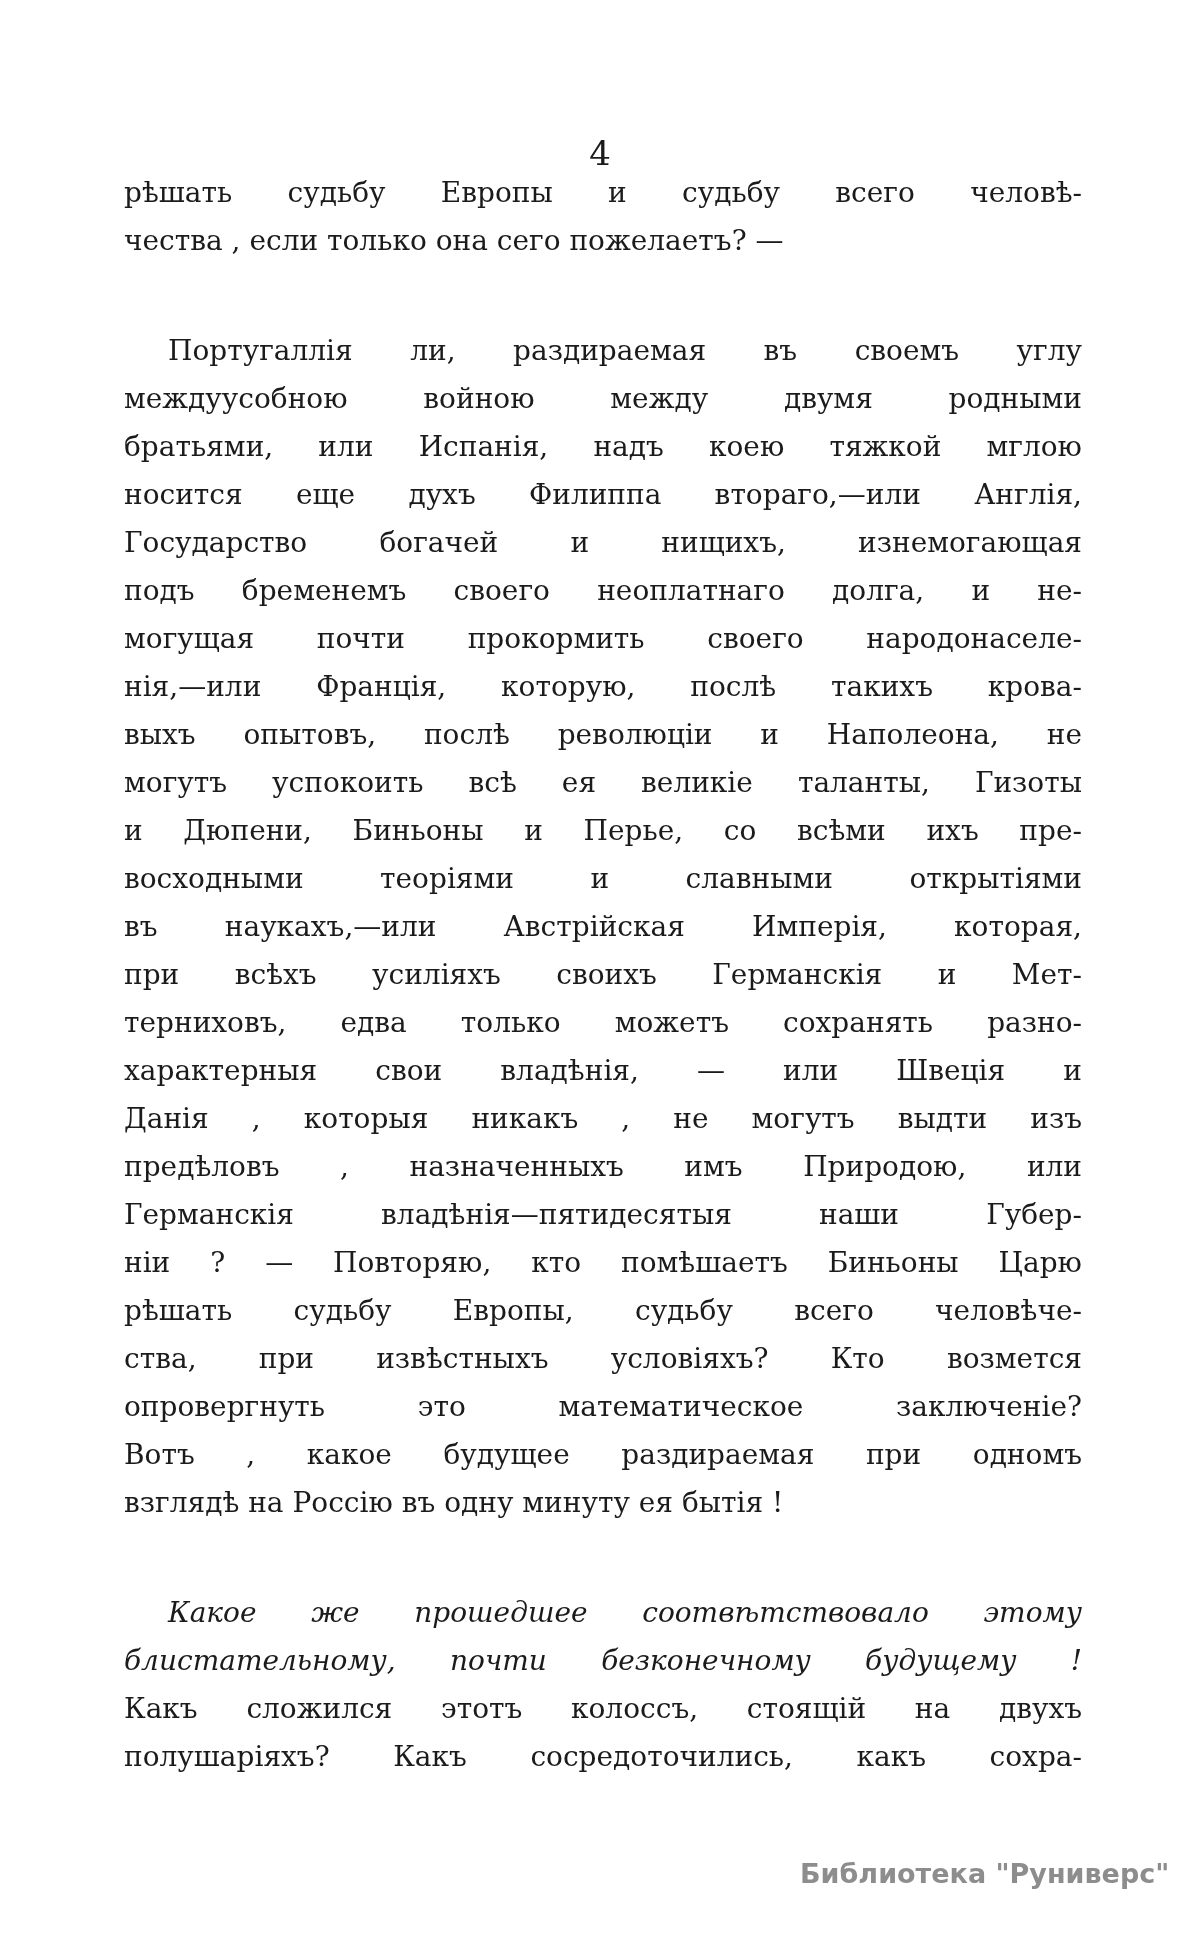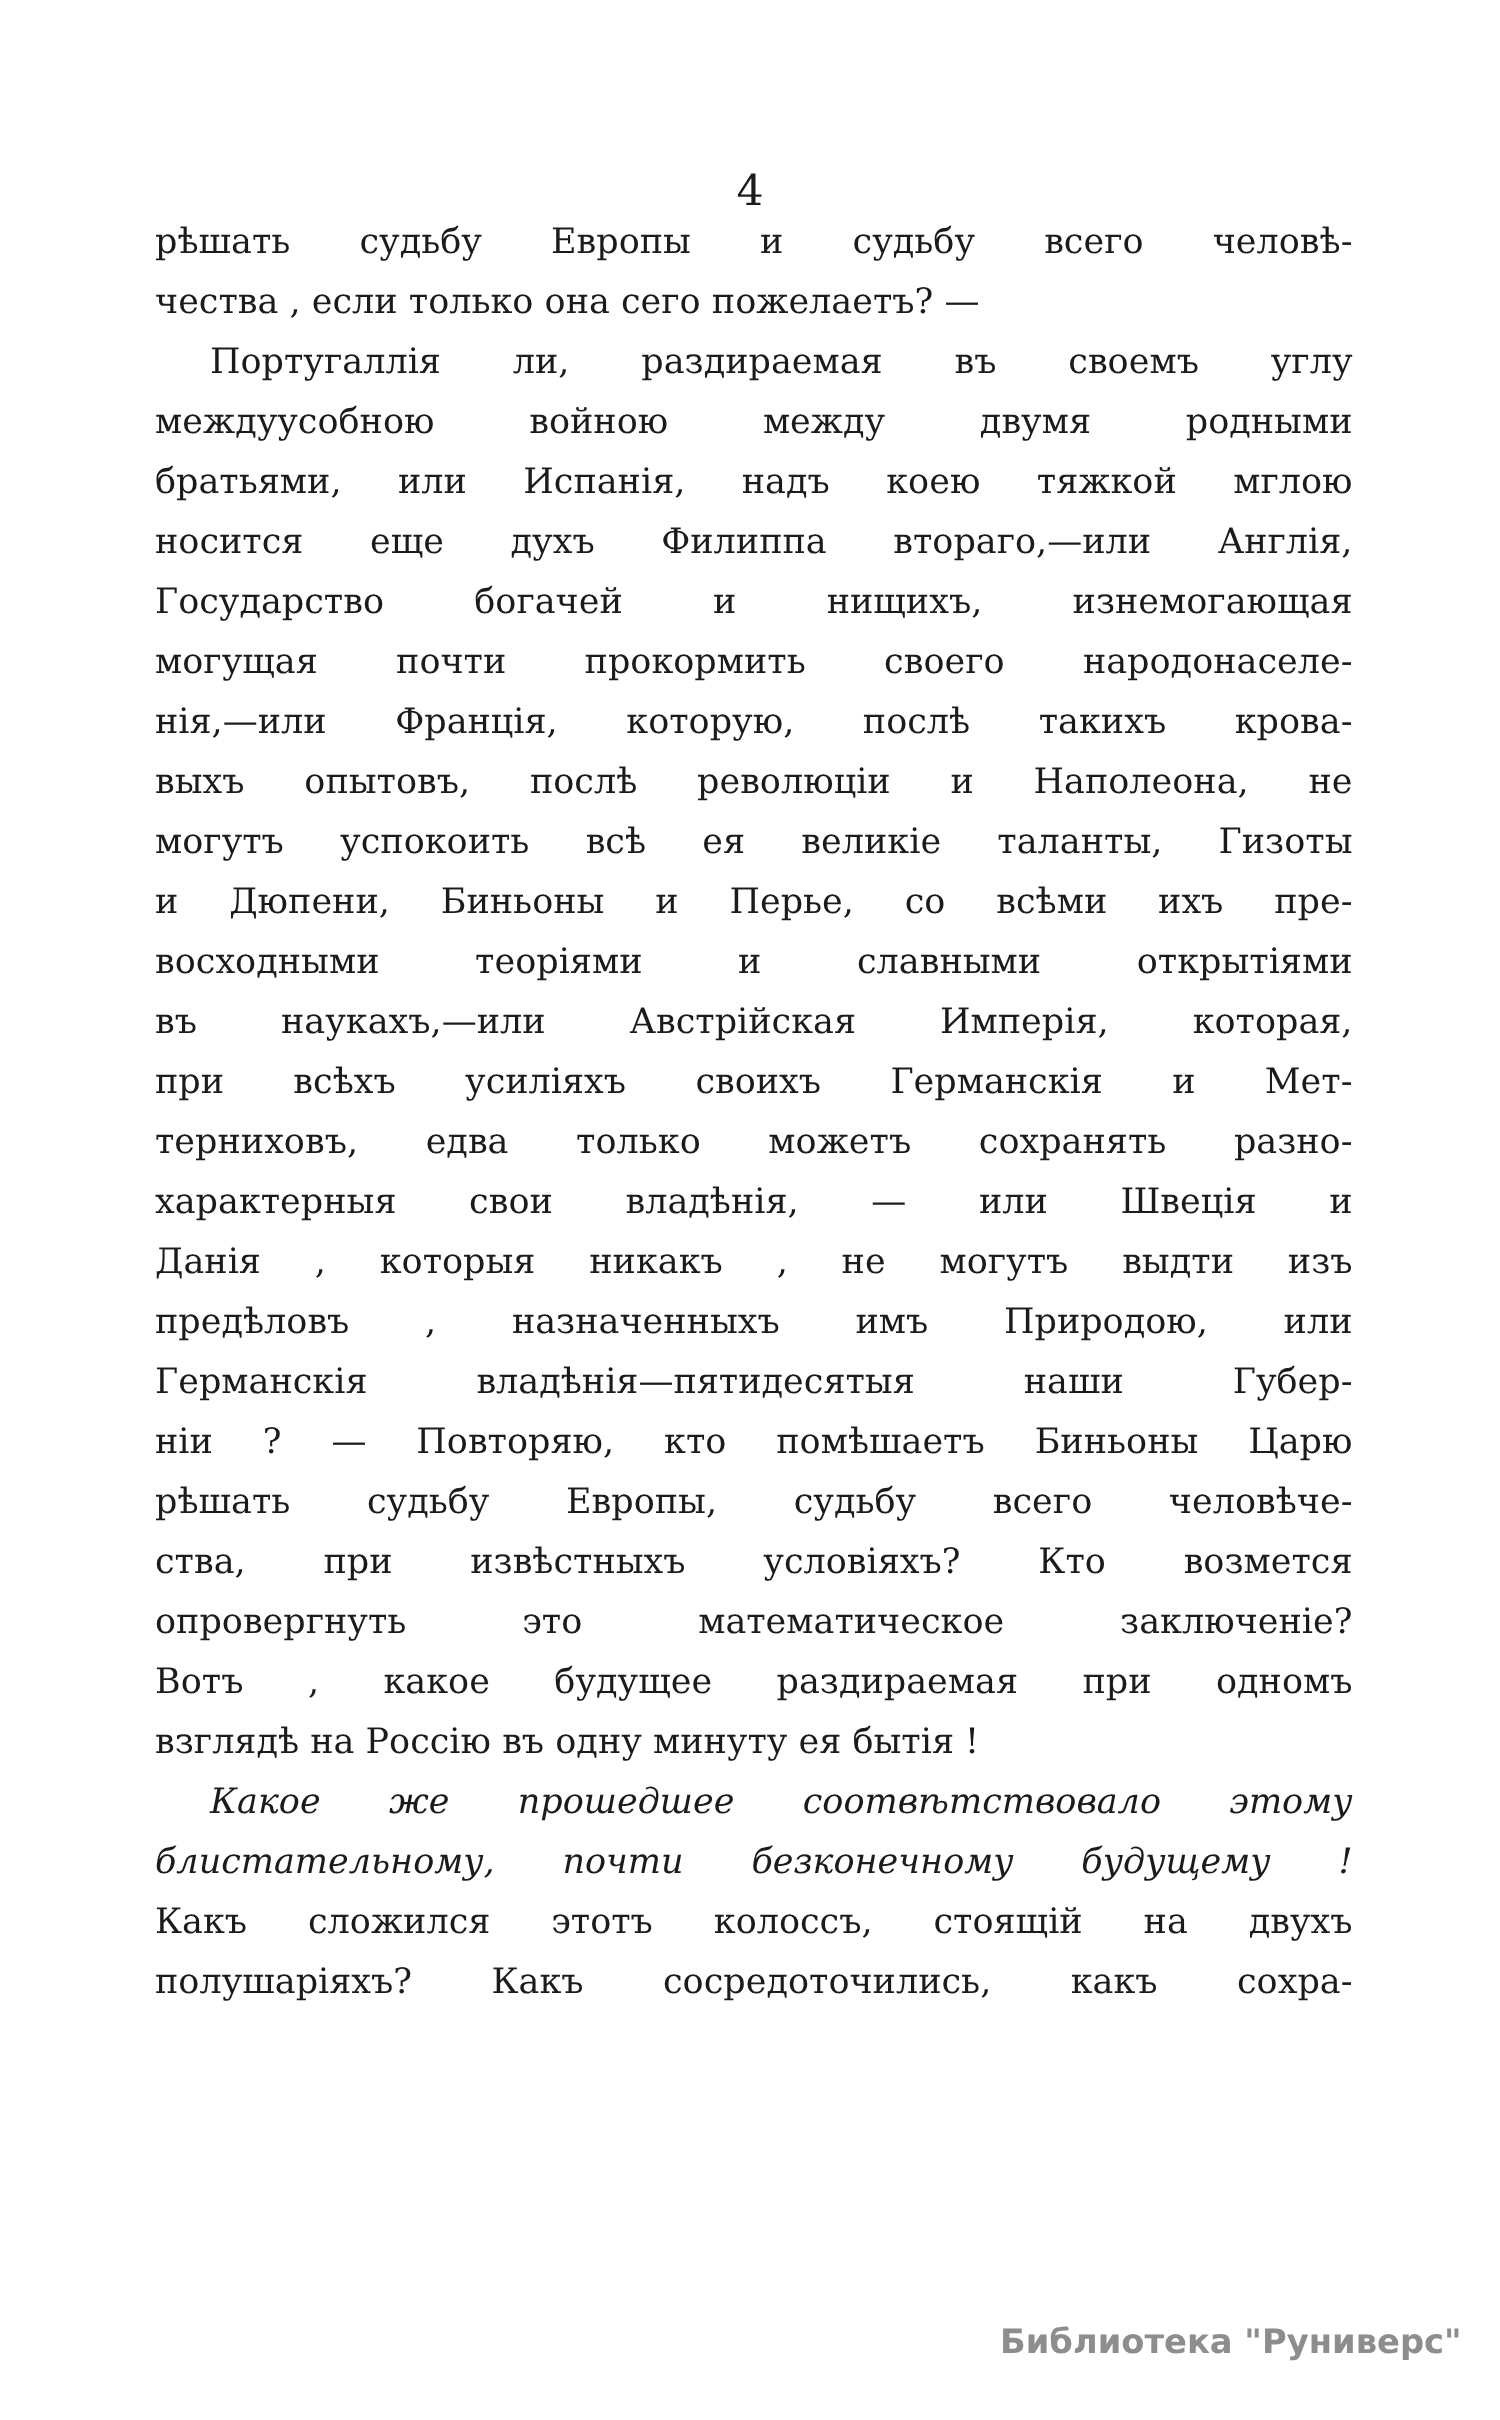--- a/index.html
+++ b/index.html
@@ -23,21 +23,21 @@
   }
   .text {
     position: absolute;
     top: 169px;
     left: 124px;
     width: 958px;
     font-size: 28px;
     line-height: 48px;
   }
   .para { margin: 0; padding: 0; }
-  .para.gap { }
+  .para.gap { margin-top: 62px; }
   .line {
     text-align: justify;
     text-align-last: justify;
     height: 48px;
     white-space: nowrap;
   }
   .line.end { text-align-last: left; }
   .line.fi { padding-left: 44px; }
   .line.it { font-style: italic; }
   .footer {
@@ -64,20 +64,21 @@
       <div class="line">рѣшать судьбу Европы и судьбу всего человѣ-</div>
       <div class="line end">чества , если только она сего пожелаетъ? —</div>
     </div>
 
     <div class="para gap">
       <div class="line fi">Португаллія ли, раздираемая въ своемъ углу</div>
       <div class="line">междуусобною войною между двумя родными</div>
       <div class="line">братьями, или Испанія, надъ коею тяжкой мглою</div>
       <div class="line">носится еще духъ Филиппа втораго,—или Англія,</div>
       <div class="line">Государство богачей и нищихъ, изнемогающая</div>
+      <div class="line">подъ бременемъ своего неоплатнаго долга, и не-</div>
       <div class="line">могущая почти прокормить своего народонаселе-</div>
       <div class="line">нія,—или Франція, которую, послѣ такихъ крова-</div>
       <div class="line">выхъ опытовъ, послѣ революціи и Наполеона, не</div>
       <div class="line">могутъ успокоить всѣ ея великіе таланты, Гизоты</div>
       <div class="line">и Дюпени, Биньоны и Перье, со всѣми ихъ пре-</div>
       <div class="line">восходными теоріями и славными открытіями</div>
       <div class="line">въ наукахъ,—или Австрійская Имперія, которая,</div>
       <div class="line">при всѣхъ усиліяхъ своихъ Германскія и Мет-</div>
       <div class="line">терниховъ, едва только можетъ сохранять разно-</div>
       <div class="line">характерныя свои владѣнія, — или Швеція и</div>

